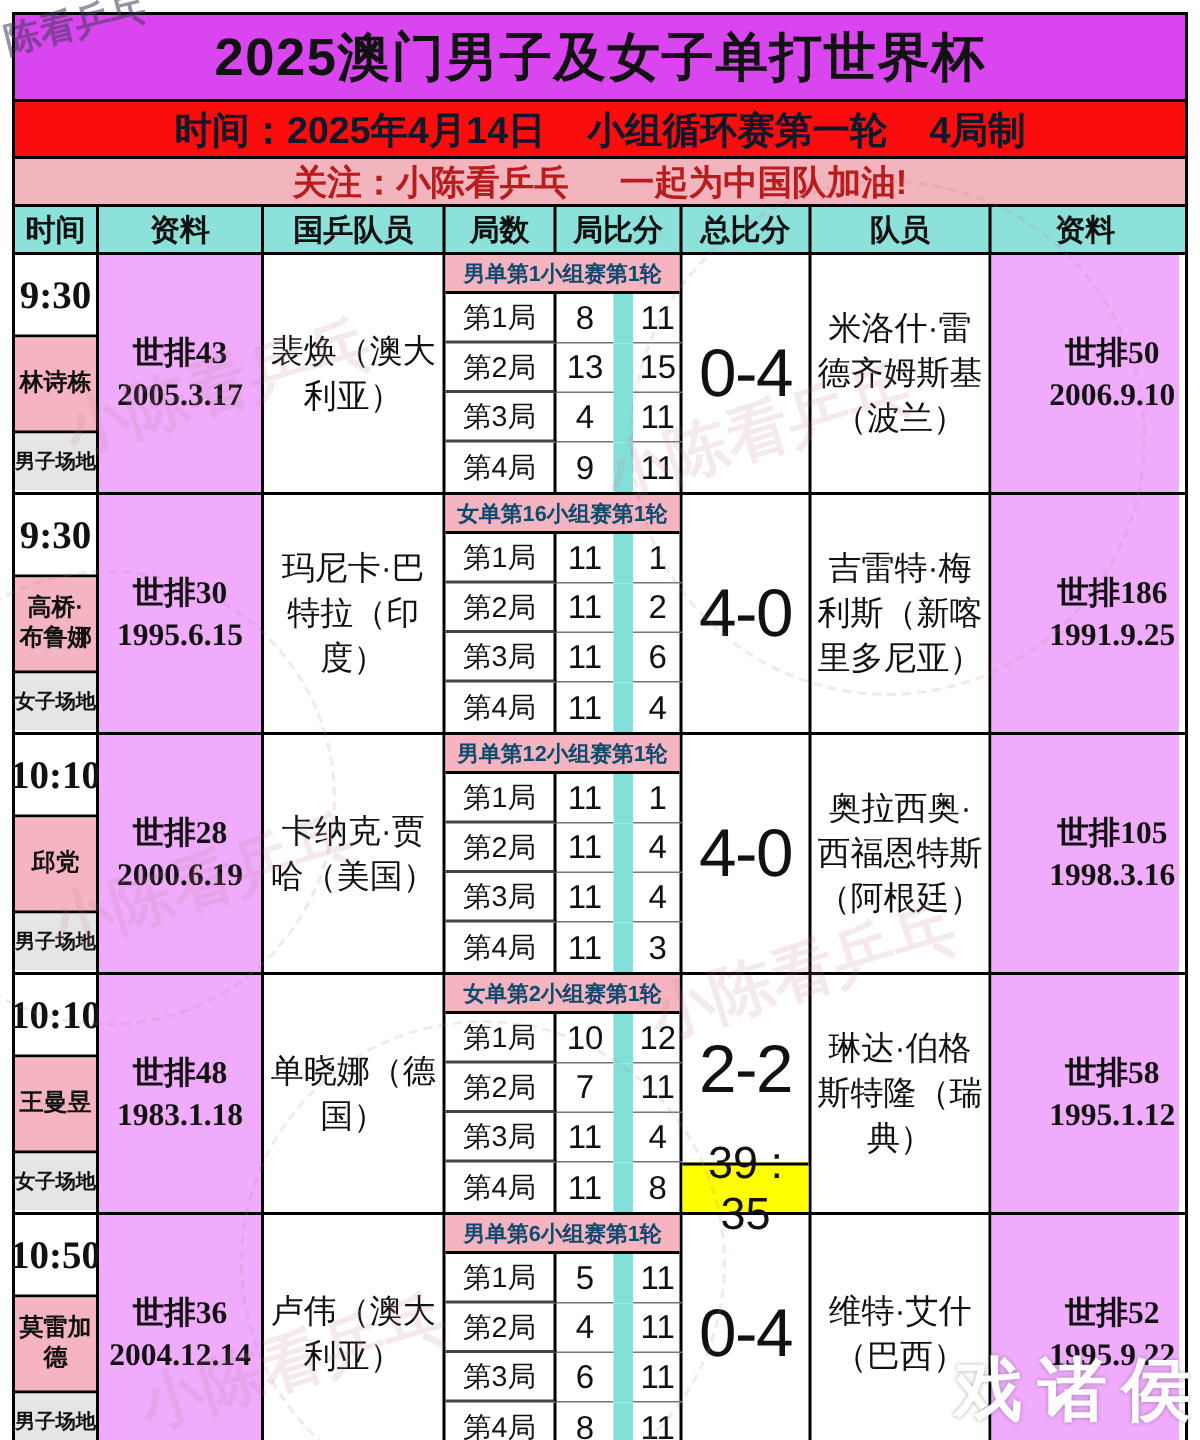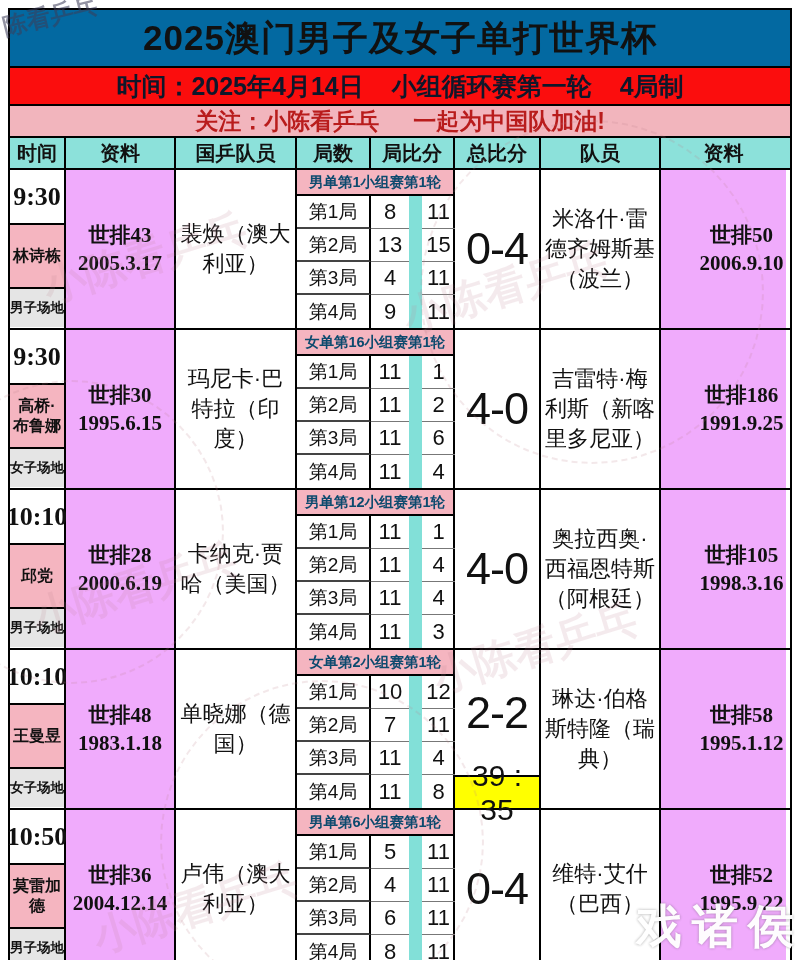--- a/index.html
+++ b/index.html
@@ -1,21 +1,21 @@
 <!DOCTYPE html>
 <html><head>
 <meta charset="utf-8">
 <style>
   html,body{margin:0;padding:0;background:#fff;}
   body{width:800px;height:960px;overflow:hidden;position:relative;
        font-family:"Liberation Sans","DejaVu Sans",sans-serif;color:#111;}
   .wrap{width:780px;margin:8px auto 0;border:2px solid #000;box-sizing:content-box;position:relative;background:#fff;}
 
   
-  .title{height:56px;background:#0369a1;display:flex;align-items:center;justify-content:center;
+  .title{height:56px;background:#d946ef;display:flex;align-items:center;justify-content:center;
          font-size:35px;font-weight:bold;letter-spacing:1px;border-bottom:2px solid #000;}
   .infobar{height:36px;background:#fb0d0d;display:flex;align-items:center;justify-content:center;
            gap:28px;font-size:25px;font-weight:bold;color:#0f172a;border-bottom:2px solid #000;}
   .followbar{height:30px;background:#f2b5bd;display:flex;align-items:center;justify-content:center;
              gap:34px;font-size:23px;font-weight:bold;color:#b91c1c;border-bottom:2px solid #000;}
 
   
   .hdr{display:grid;grid-template-columns:56px 110px 121px 74px 84px 86px 120px 125px;
        height:30px;background:#8ce1da;border-bottom:2px solid #000;}
   .hdr div{display:flex;align-items:center;justify-content:center;font-weight:bold;font-size:20px;

